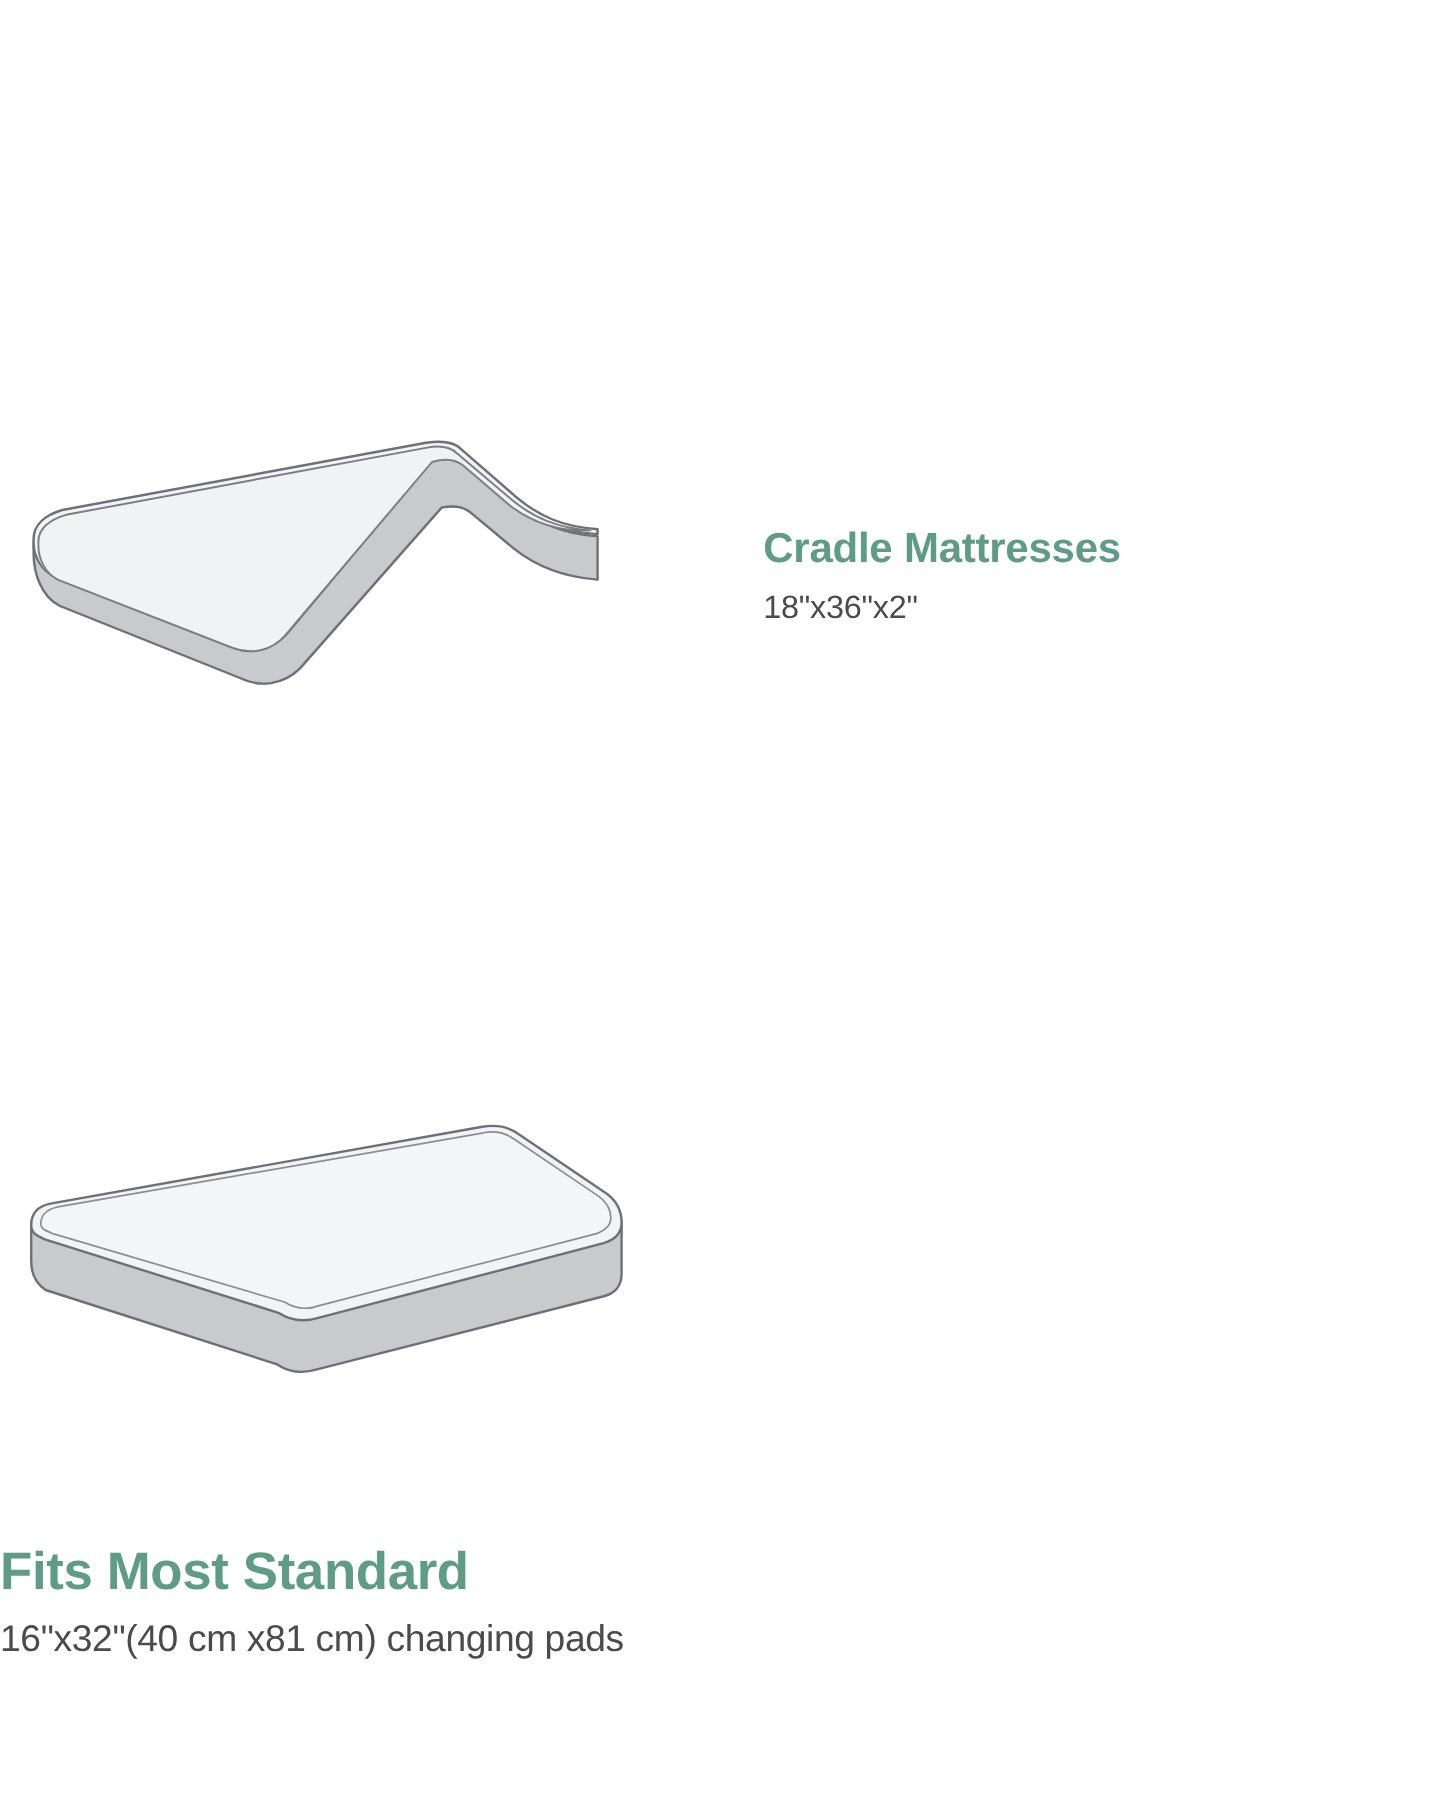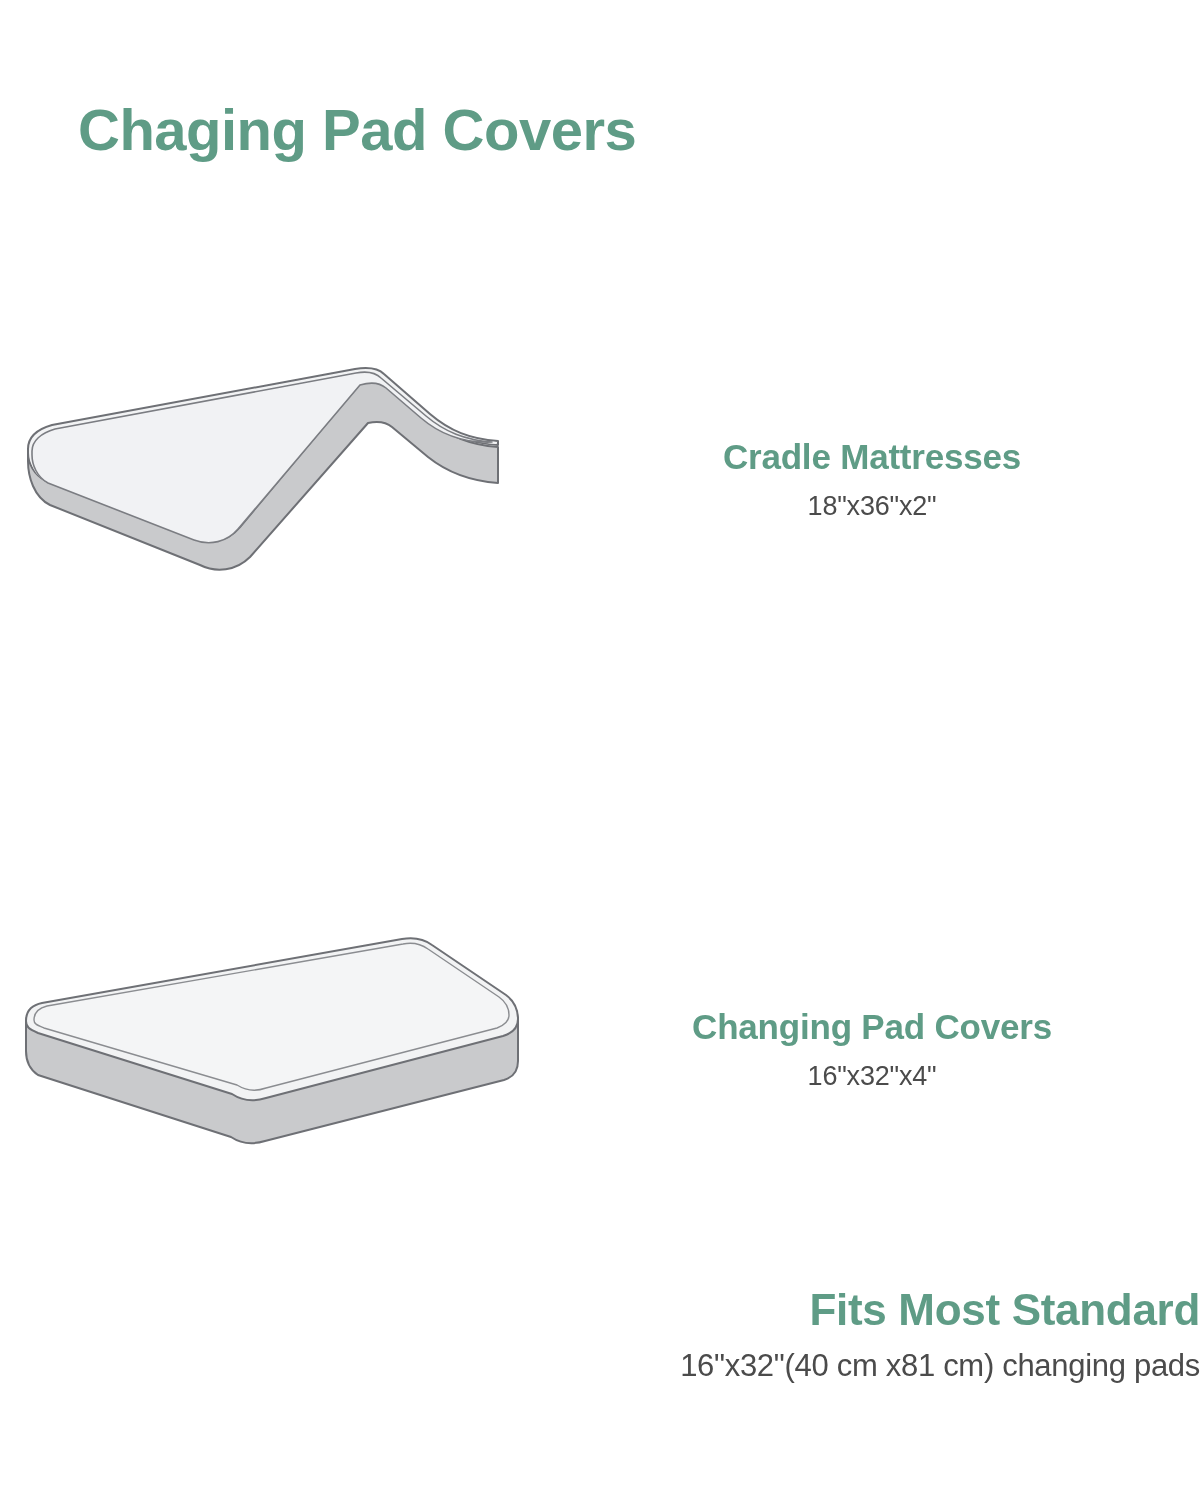--- a/index.html
+++ b/index.html
@@ -37,21 +37,20 @@
   }
 
   
   .row {
     position: absolute;
     left: 0;
     width: 1108px;
     display: flex;
     flex-direction: row;
     align-items: center;
-    text-align: center;
   }
   .row-1 { top: 365px; height: 225px; }
   .row-2 { top: 665px; height: 225px; }
   .row-3 { top: 935px; height: 225px; }
 
   .illus {
     position: relative;
     width: 600px;
     height: 225px;
     flex: 0 0 600px;
@@ -81,21 +80,21 @@
 
   .row-1 .info { padding-top: 0; }
   .row-2 .info-title { max-width: 530px; }
 
   
   .footer {
     position: absolute;
     left: 0;
     top: 1282px;
     width: 1200px;
-    text-align: right;
+    text-align: left;
   }
   .footer-title {
     font-size: 44px;
     line-height: 56px;
     font-weight: 700;
     color: #5f9c86;
     letter-spacing: -0.3px;
   }
   .footer-sub {
     font-size: 31px;
@@ -104,21 +103,20 @@
     color: #4b4b4b;
     margin-top: 6px;
     letter-spacing: -0.3px;
   }
 </style>
 </head>
 <body>
 
 <div class="page">
 
-  <div class="title">Chaging Pad Covers</div>
 
   <div class="row row-1">
     <div class="illus">
       <svg width="600" height="225" viewBox="0 0 600 225" xmlns="http://www.w3.org/2000/svg">
 
         <path d="M 28 90
                  C 28 78, 38 70, 52 66
                  L 355 10
                  C 368 8, 378 9, 384 15
                  L 430 55
@@ -226,24 +224,20 @@
                  L 499 62
                  C 506 67, 509 73, 509 80
                  C 509 86, 505 90, 497 93
                  L 266 153
                  C 255 157, 245 155, 237 150
                  L 44 93
                  C 37 90, 34 89, 34 85
                  Z" fill="#f4f5f6" stroke="#8b8d91" stroke-width="1.4" stroke-linejoin="round"></path>
       </svg>
     </div>
-    <div class="info">
-      <div class="info-title">Changing Pad Covers</div>
-      <div class="info-dims">16"x32"x4"</div>
-    </div>
   </div>
 
   <div class="footer">
     <div class="footer-title">Fits Most Standard</div>
     <div class="footer-sub">16"x32"(40 cm x81 cm) changing pads</div>
   </div>
 
 </div>
 
 </body></html>

